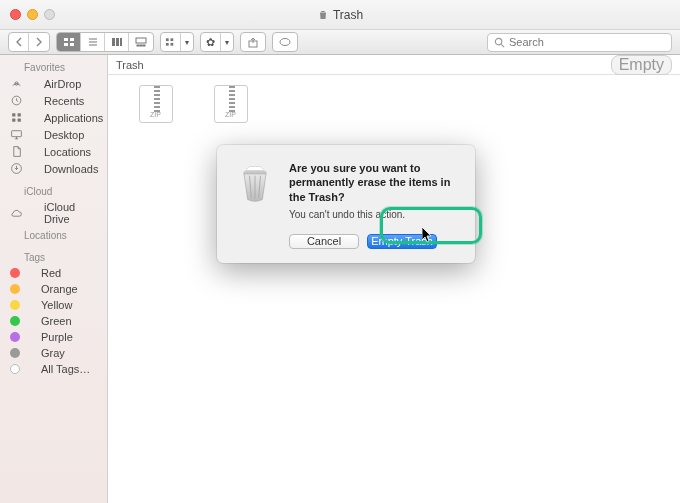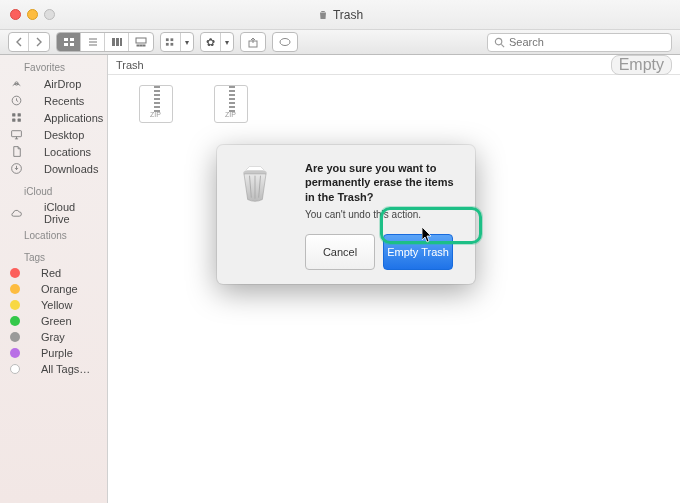--- a/index.html
+++ b/index.html
@@ -46,27 +46,27 @@
   .empty-pill{font-size:16px;color:#999;border:1px solid #d0d0d0;border-radius:8px;padding:0 7px;background:#f3f3f3;}
 
   .files{position:absolute;top:30px;left:0;display:flex;gap:20px;padding-left:20px;}
   .file{width:55px;text-align:center;}
   .file .ficon{width:46px;height:40px;margin:0 auto;position:relative;}
   .zip-body{width:34px;height:38px;background:#fff;border:1px solid #ccc;border-radius:3px;margin:0 auto;position:relative;overflow:hidden;}
   .zip-body::after{content:"";position:absolute;left:14px;top:0;width:6px;height:26px;background:repeating-linear-gradient(#999 0,#999 2px,#fff 2px,#fff 4px);}
   .zip-label{position:absolute;bottom:4px;left:0;right:0;text-align:center;font-size:7px;color:#999;}
 
   
-  .dialog{position:absolute; top:90px; left:109px; width:258px; border-radius:6px; background:#f0f0f0; box-shadow:0 8px 30px rgba(0,0,0,.35),0 0 0 1px rgba(0,0,0,.08); padding:16px 16px 14px 16px; display:flex; gap:28px;}
+  .dialog{position:absolute; top:90px; left:109px; width:258px; border-radius:6px; background:#f0f0f0; box-shadow:0 8px 30px rgba(0,0,0,.35),0 0 0 1px rgba(0,0,0,.08); padding:16px 16px 14px 16px; display:flex; gap:12px;}
   .dlg-icon{width:44px;height:44px;flex-shrink:0;}
   .dlg-body{flex:1;}
   .dlg-title{font-size:11px;font-weight:700;color:#222;line-height:1.3;}
   .dlg-msg{font-size:10px;color:#444;margin-top:5px;}
   .dlg-btns{display:flex;gap:8px;margin-top:14px;justify-content:flex-start;}
-  .dlg-btns button{font-size:11px;width:70px;height:36px;border-radius:4px;border:1px solid #bbb;background:linear-gradient(#fff,#f0f0f0);color:#333;}
+  .dlg-btns button{font-size:11px;width:70px;height:15px;border-radius:4px;border:1px solid #bbb;background:linear-gradient(#fff,#f0f0f0);color:#333;}
   .dlg-btns button.primary{background:linear-gradient(#5aa4f7,#1f73e8);border:1px solid #186bdc;color:#fff;}
 
   .highlight{position:absolute;border:3px solid #1dbf86;border-radius:10px;box-shadow:0 0 0 1px rgba(29,191,134,.3);pointer-events:none;}
   .cursor{position:absolute;font-size:12px;color:#000;pointer-events:none;}
 </style>
 </head>
 <body>
 
 <div class="window">
 
@@ -251,26 +251,26 @@
         </div>
       <div class="sb-item">
           <span class="dot" style="background:#f8d843"></span>
           <span>Yellow</span>
         </div>
       <div class="sb-item">
           <span class="dot" style="background:#34c84a"></span>
           <span>Green</span>
         </div>
       <div class="sb-item">
+          <span class="dot" style="background:#b970e6"></span>
+          <span>Purple</span>
+        </div>
+      <div class="sb-item">
           <span class="dot" style="background:#9a9a9a"></span>
           <span>Gray</span>
-        </div>
-      <div class="sb-item">
-          <span class="dot" style="background:#b970e6"></span>
-          <span>Purple</span>
         </div>
       <div class="sb-item">
           <span class="dot" style="background:#fff;border:1px solid #bbb"></span>
           <span>All Tags…</span>
         </div>
     </div>
 
     <div class="content">
       <div class="pathbar">
         <span>Trash</span>

